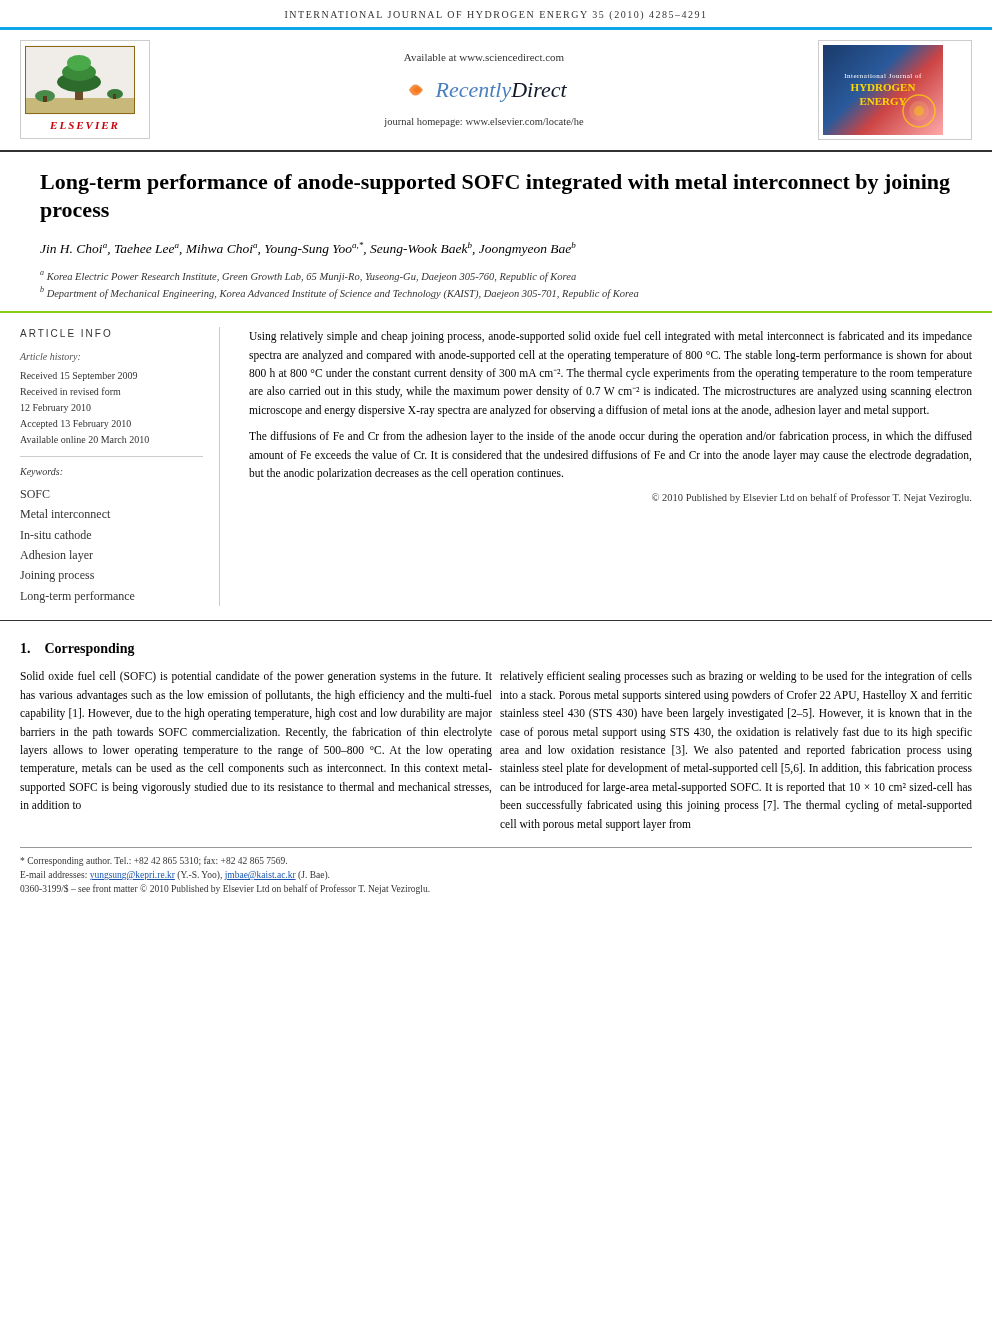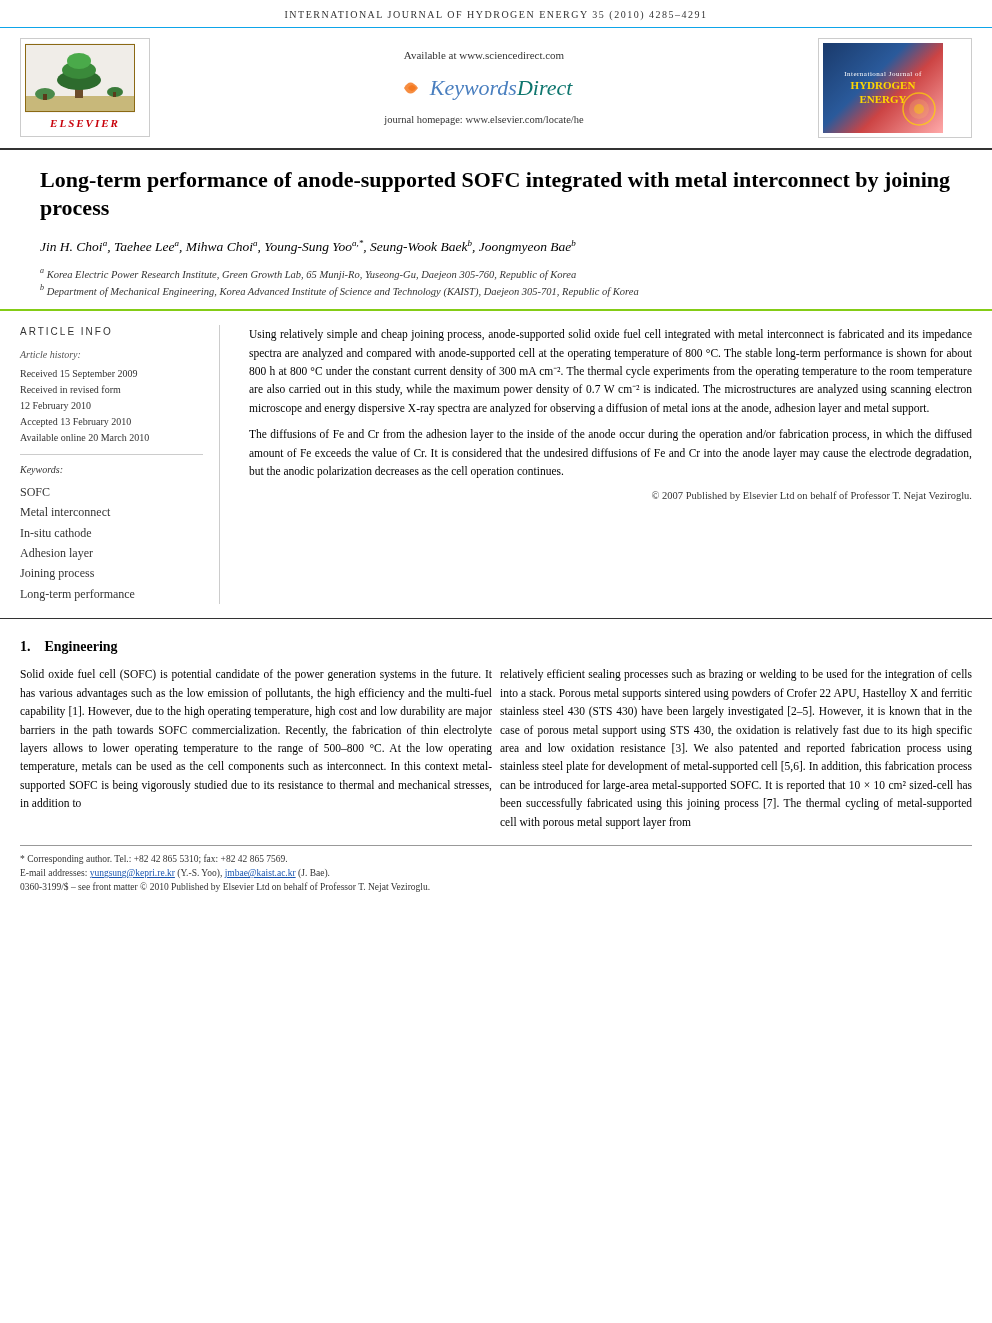--- a/index.html
+++ b/index.html
@@ -10,21 +10,21 @@
       width: 992px;
       min-height: 1323px;
       font-size: 13px;
       line-height: 1.45;
     }
     .journal-header {
       text-align: center;
       font-size: 10px;
       letter-spacing: 1.5px;
       padding: 8px 0 4px;
-      border-bottom: 1px solid #0ea5e9;
+      border-bottom: 3px solid #0ea5e9;
       color: #333;
       text-transform: uppercase;
     }
     .top-banner {
       display: flex;
       align-items: center;
       justify-content: space-between;
       padding: 10px 20px;
       border-bottom: 2px solid #333;
     }
@@ -278,21 +278,21 @@
 
   <div class="center-info">
     <div class="available">Available at www.sciencedirect.com</div>
     <div class="sciencedirect-logo">
 
       <svg width="30" height="30" viewBox="0 0 30 30" style="margin-right:4px;">
         <path d="M8,15 Q14,4 22,15 Q14,26 8,15 Z" fill="#f47920" opacity="0.85"></path>
         <path d="M12,15 Q16,9 20,15 Q16,21 12,15 Z" fill="#f47920"></path>
       </svg>
       <span style="font-size:22px; font-style:italic;">
-        <span style="color:#4a7fbf;">Keywords</span><span style="color:#0f766e;">Direct</span>
+        <span style="color:#4a7fbf;">Recently</span><span style="color:#0f172a;">Direct</span>
       </span>
     </div>
     <div class="homepage-link">journal homepage: www.elsevier.com/locate/he</div>
   </div>
 
   <div class="hydrogen-logo-box">
     <div class="hydrogen-logo-inner">
       <div class="intl">International Journal of</div>
       <div class="journal-name">
         <span>HYDROGEN</span><br>
@@ -340,27 +340,27 @@
     <div class="keyword-item">In-situ cathode</div>
     <div class="keyword-item">Adhesion layer</div>
     <div class="keyword-item">Joining process</div>
     <div class="keyword-item">Long-term performance</div>
   </div>
   <div class="right-col">
     <div class="abstract-text">
       <p>Using relatively simple and cheap joining process, anode-supported solid oxide fuel cell integrated with metal interconnect is fabricated and its impedance spectra are analyzed and compared with anode-supported cell at the operating temperature of 800 °C. The stable long-term performance is shown for about 800 h at 800 °C under the constant current density of 300 mA cm⁻². The thermal cycle experiments from the operating temperature to the room temperature are also carried out in this study, while the maximum power density of 0.7 W cm⁻² is indicated. The microstructures are analyzed using scanning electron microscope and energy dispersive X-ray spectra are analyzed for observing a diffusion of metal ions at the anode, adhesion layer and metal support.</p>
       <p>The diffusions of Fe and Cr from the adhesion layer to the inside of the anode occur during the operation and/or fabrication process, in which the diffused amount of Fe exceeds the value of Cr. It is considered that the undesired diffusions of Fe and Cr into the anode layer may cause the electrode degradation, but the anodic polarization decreases as the cell operation continues.</p>
     </div>
-    <div class="copyright-line">© 2007 Published by Elsevier Ltd on behalf of Professor T. Nejat Veziroglu.</div>
+    <div class="copyright-line">© 2010 Published by Elsevier Ltd on behalf of Professor T. Nejat Veziroglu.</div>
   </div>
 </div>
 
 <div class="main-content">
   <div class="section-heading">
-    <span>1.</span>&nbsp;&nbsp;&nbsp;&nbsp;<span>Engineering</span>
+    <span>1.</span>&nbsp;&nbsp;&nbsp;&nbsp;<span>Corresponding</span>
   </div>
   <div class="two-col-main">
     <div class="main-left">
       <div class="body-text">Solid oxide fuel cell (SOFC) is potential candidate of the power generation systems in the future. It has various advantages such as the low emission of pollutants, the high efficiency and the multi-fuel capability [1]. However, due to the high operating temperature, high cost and low durability are major barriers in the path towards SOFC commercialization. Recently, the fabrication of thin electrolyte layers allows to lower operating temperature to the range of 500–800 °C. At the low operating temperature, metals can be used as the cell components such as interconnect. In this context metal-supported SOFC is being vigorously studied due to its resistance to thermal and mechanical stresses, in addition to</div>
     </div>
     <div class="main-right">
       <div class="body-text">relatively efficient sealing processes such as brazing or welding to be used for the integration of cells into a stack. Porous metal supports sintered using powders of Crofer 22 APU, Hastelloy X and ferritic stainless steel 430 (STS 430) have been largely investigated [2–5]. However, it is known that in the case of porous metal support using STS 430, the oxidation is relatively fast due to its high specific area and low oxidation resistance [3]. We also patented and reported fabrication process using stainless steel plate for development of metal-supported cell [5,6]. In addition, this fabrication process can be introduced for large-area metal-supported SOFC. It is reported that 10 × 10 cm² sized-cell has been successfully fabricated using this joining process [7]. The thermal cycling of metal-supported cell with porous metal support layer from</div>
     </div>
   </div>
 

